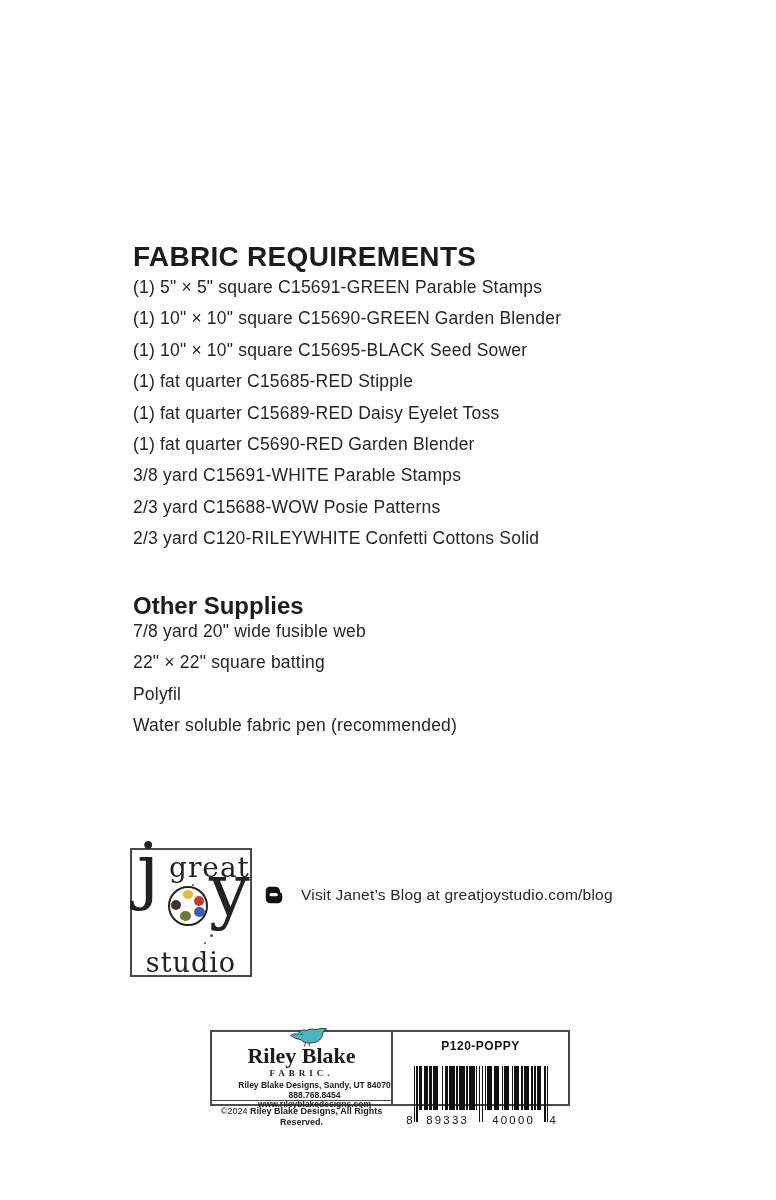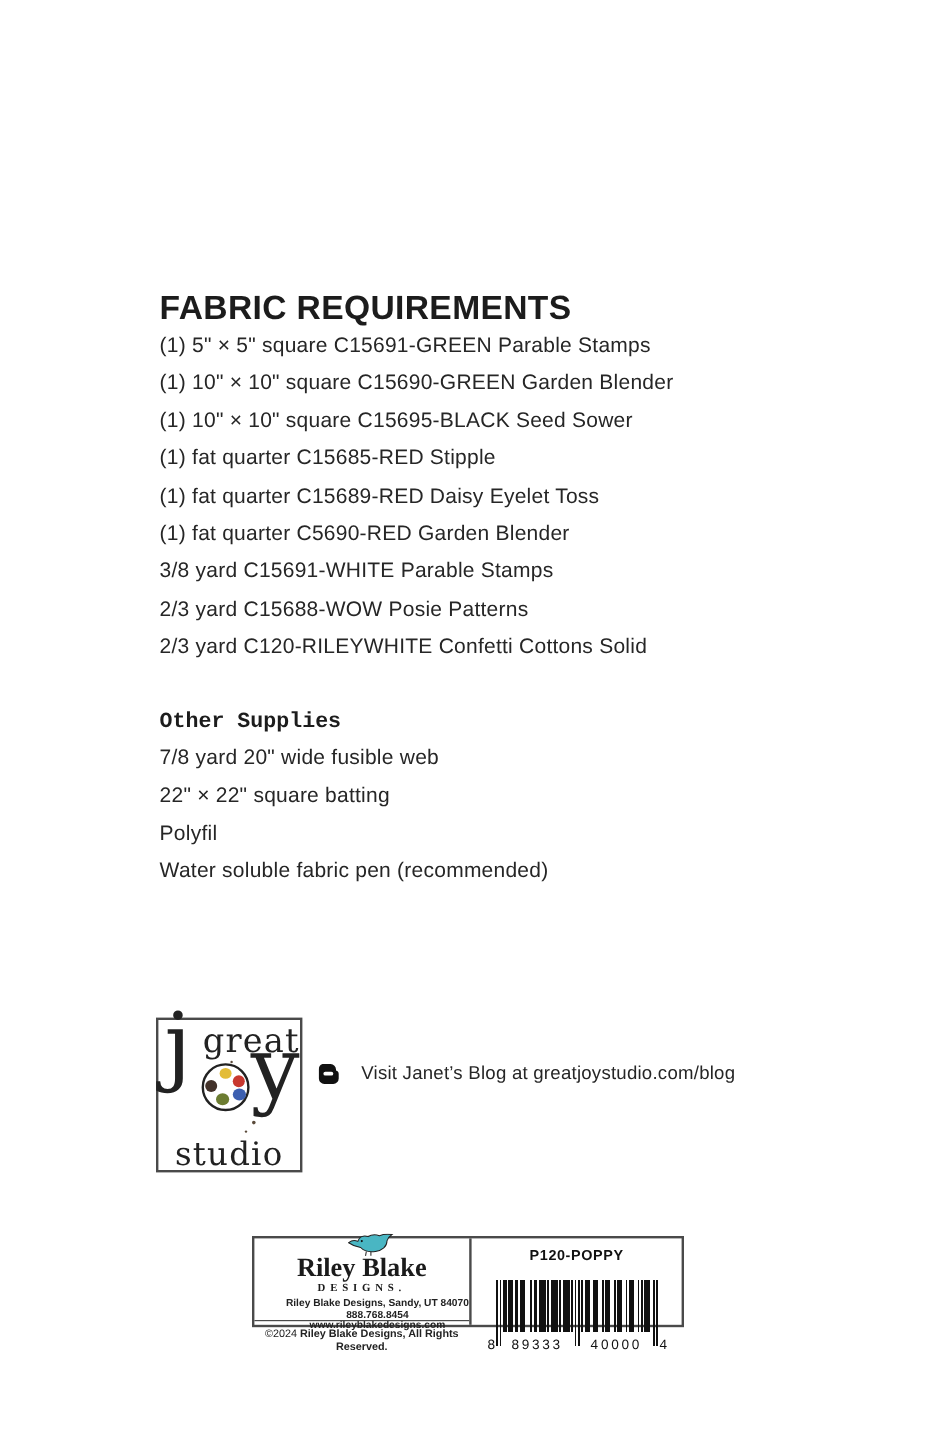--- a/index.html
+++ b/index.html
@@ -6,22 +6,22 @@
   .page{position:relative;width:776px;height:1200px;background:#ffffff;overflow:hidden;
         font-family:"Liberation Sans",sans-serif;color:#262626;}
 
   
   .fr-title{position:absolute;left:133px;top:241px;font-size:28px;font-weight:700;
             letter-spacing:.3px;color:#1c1c1c;margin:0;}
   .fr-list{position:absolute;left:133px;top:272px;margin:0;padding:0;list-style:none;}
   .fr-list li{font-size:17.5px;line-height:31.4px;letter-spacing:.2px;white-space:nowrap;}
 
   
-  .os-title{position:absolute;left:133px;top:592px;font-size:18px;font-weight:700;
-            color:#1c1c1c;margin:0;font-family:Liberation Mono, monospace;}
+  .os-title{position:absolute;left:133px;top:592px;font-size:24px;font-weight:700;
+            color:#1c1c1c;margin:0;}
   .os-list{position:absolute;left:133px;top:616px;margin:0;padding:0;list-style:none;}
   .os-list li{font-size:17.5px;line-height:31.4px;letter-spacing:.2px;white-space:nowrap;}
 
   
   .gjs-box{position:absolute;left:130px;top:848px;width:122px;height:129px;
            border:2px solid #4a4a4a;box-sizing:border-box;background:#fff;
            font-family:"DejaVu Serif",serif;color:#222;}
   .gjs-great{position:absolute;left:37px;top:1px;font-size:28px;letter-spacing:1px;}
   .gjs-j{position:absolute;left:5px;top:-16px;font-size:72px;line-height:1;}
   .gjs-y{position:absolute;left:77px;top:4px;font-size:72px;line-height:1;}
@@ -115,21 +115,21 @@
   </div>
 
   <div class="footer-box">
     <div class="fb-left">
       <svg class="bird" width="42" height="19" viewBox="0 0 44 20">
         <path fill="#49b6c3" stroke="#222" stroke-width="0.9" d="M2,8 C5,5.5 8,5.8 10,6.8 C11,3 15,1 19,2.6 C22,0.8 26,0.8 29,1.8 C33,0.2 37,0.4 40,0.8 C37.5,2.4 36.4,4.2 35.6,6.4 C35.6,11 31.5,14.8 25.5,15.6 C20.5,16.4 15.5,15.4 12.5,12.2 C8.5,11.6 4.5,9.8 2,8 Z"></path>
         <circle cx="13.5" cy="6.6" r="0.9" fill="#111"></circle>
         <path d="M17.5,15.6 L16.8,19.5 M21.5,15.9 L21.5,19.5" stroke="#222" stroke-width="0.9" fill="none"></path>
       </svg>
       <div class="brand">Riley Blake</div>
-      <div class="brand-sub">DESIGNS.</div>
+      <div class="brand-sub">FABRIC.</div>
       <div class="fb-small addr">Riley Blake Designs, Sandy, UT 84070</div>
       <div class="fb-small">888.768.8454</div>
       <div class="fb-small">www.rileyblakedesigns.com</div>
       <div class="fb-divider"></div>
       <div class="fb-copy">
         <span class="cp-pre">©2024</span>
         <span class="cp-txt">Riley Blake Designs, All Rights Reserved.</span>
       </div>
     </div>
     <div class="fb-right">

